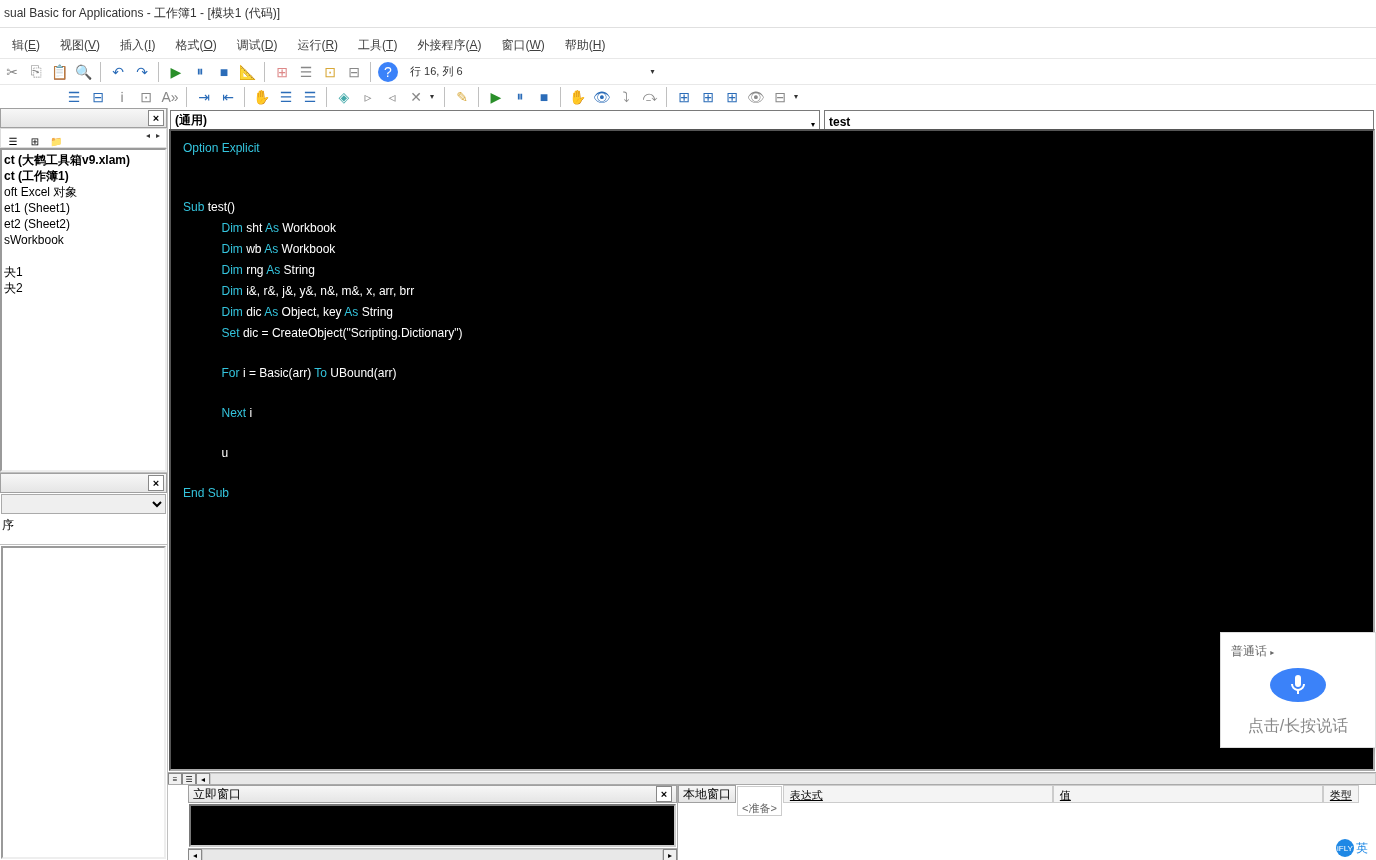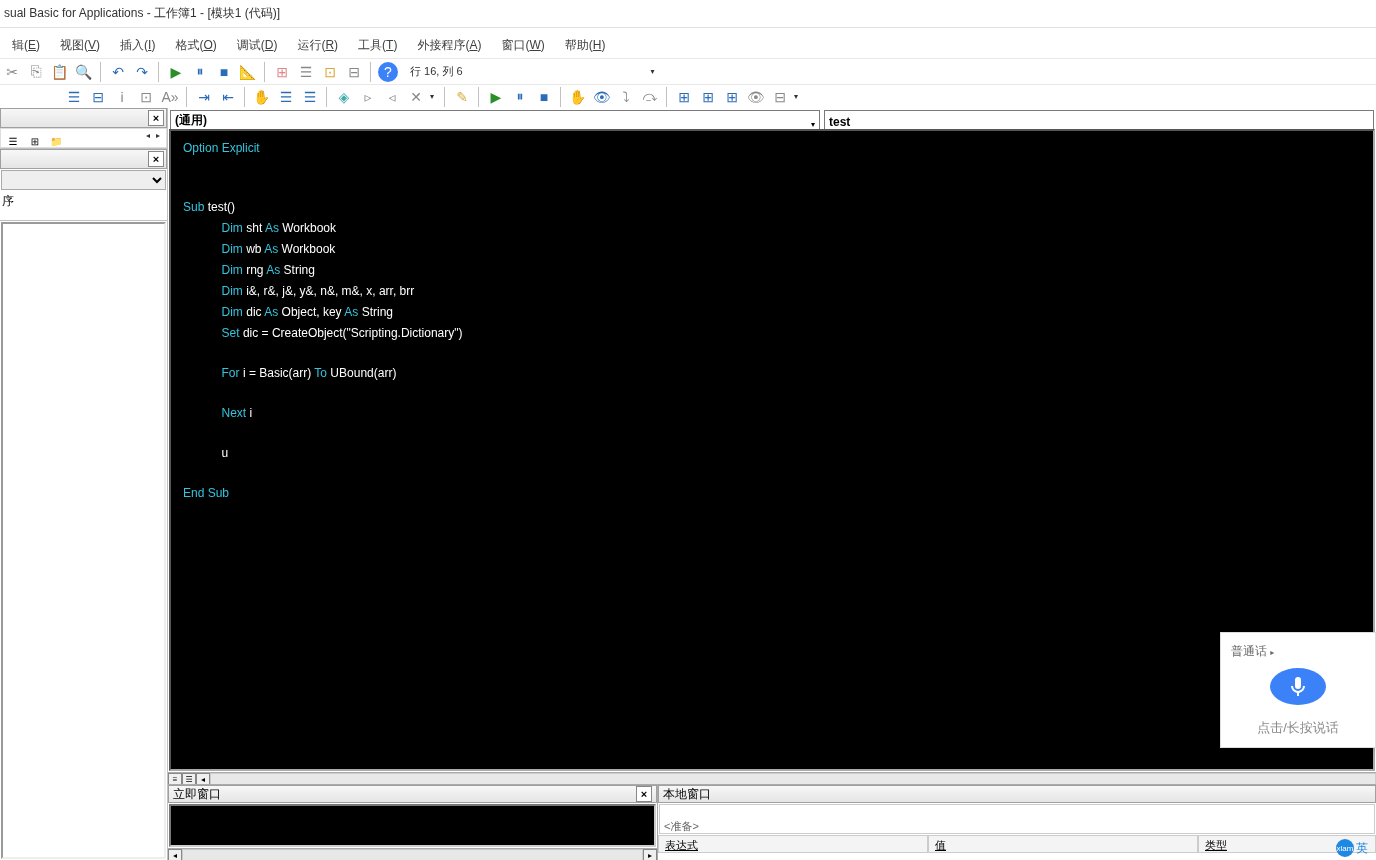--- a/index.html
+++ b/index.html
@@ -42,33 +42,33 @@
     .dropdown-left { width: 650px; }
     .dropdown-right { flex: 1; }
 
     .code-container { flex: 1; background: #000; color: #fff; font-family: Consolas, monospace; font-size: 16px; line-height: 19px; padding: 6px 12px; overflow:hidden; position:relative; white-space: pre; border:2px inset #aaa; margin:1px; }
     .kw { color: #34C4DD; }
     .split-btns { height:12px; display:flex; background:#f0f0f0; border-top:1px solid #aaa; }
     .split-btn { width:14px; height:12px; border:1px solid #888; font-size:8px; display:flex; align-items:center; justify-content:center; }
     .scrollbar-h { flex:1; height:12px; background:#e8e8e8; border:1px solid #ccc; }
 
     .bottom-row { display:flex; height: 76px; border-top:1px solid #aaa; }
-    .immediate-pane { width: 490px; display:flex; flex-direction:column; border-right:1px solid #aaa; }
-    .locals-pane { flex:1; display:flex; flex-direction:column; }
+    .immediate-pane { width: 490px; display:flex; flex-direction:column; border-right:1px solid #aaa;margin-left:20px; }
+    .locals-pane { flex:1; display:flex; flex-direction:row; }
     .panetitle { height:18px; background: linear-gradient(#f7f7f7,#e5e5e5); font-size:12px; padding:2px 4px; border:1px solid #a0a0a0; display:flex; justify-content:space-between; align-items:center; }
     .immediate-body { flex:1; background:#000; border:2px inset #ccc; margin:1px; }
     .locals-ready { height:16px; border:1px solid #ccc; padding:14px 4px; font-size:11px; color:#666; margin:1px; }
     .locals-headers { display:flex; height:18px;text-decoration:underline; }
     .locals-headers div { border:1px solid #ccc; background:#f4f4f4; padding:2px 6px; font-size:11px; }
 
     .ime-float { position:absolute; right:0; top:632px; width:156px; height:116px; background:#fff; border:1px solid #ddd; box-shadow:0 2px 8px rgba(0,0,0,.15); display:flex; flex-direction:column; align-items:center; padding:10px; }
     .ime-title { align-self:flex-start; font-size:12px; color:#666; }
     .ime-mic { width:56px; height:56px; border-radius:50%; background:#3b82f9; margin-top:8px; display:flex; align-items:center; justify-content:center; }
     .ime-mic svg { width:24px; height:24px; }
-    .ime-hint { font-size:13px; color:#888; margin-top:14px;text-align:right; }
+    .ime-hint { font-size:16px; color:#888; margin-top:14px;text-align:right; }
 
     .tray { position:absolute; right:0; bottom:0; width:40px; height:24px; display:flex; align-items:center; gap:2px; }
     .tray-ico { width:18px; height:18px; border-radius:50%; background:#1e88e5; color:#fff; font-size:8px; display:flex; align-items:center; justify-content:center; }
     .tray-txt { color:#1e88e5; font-size:12px; }
   </style>
 </head>
 <body>
 
 <div class="titlebar">
   <span>sual Basic for Applications - 工作簿1 - [模块1 (代码)]</span>
@@ -157,20 +157,31 @@
       <span class="close-x">×</span>
     </div>
     <div class="proj-tbar">
       <span class="ticon" style="font-size:10px">☰</span>
       <span class="ticon" style="font-size:10px">⊞</span>
       <span class="ticon" style="font-size:10px">📁</span>
       <div style="flex:1"></div>
       <span class="dd-arrow">◂</span>
       <span class="dd-arrow">▸</span>
     </div>
+    <div class="proj-tree">
+      <div class="bold">ct (大鹤工具箱v9.xlam)</div>
+      <div class="bold">ct (工作簿1)</div>
+      <div>oft Excel 对象</div>
+      <div>et1 (Sheet1)</div>
+      <div>et2 (Sheet2)</div>
+      <div>sWorkbook</div>
+      <div style="height:16px"></div>
+      <div>夬1</div>
+      <div>夬2</div>
+    </div>
     <div class="prop-pane">
       <div class="pane-header">
         <span class="close-x">×</span>
       </div>
       <select class="prop-select"></select>
       <div class="proc-title">序</div>
     </div>
     <div class="proc-pane">
       <div style="flex:1; border:2px inset #eee; margin:1px;"></div>
     </div>
@@ -245,15 +256,15 @@
   <div class="ime-title"><span>普通话</span> <span style="font-size:8px">▸</span></div>
   <div class="ime-mic">
     <svg viewBox="0 0 24 24" fill="white">
         <path d="M12 14a3 3 0 003-3V5a3 3 0 00-6 0v6a3 3 0 003 3zm5-3a5 5 0 01-10 0H5a7 7 0 006 6.92V21h2v-3.08A7 7 0 0019 11h-2z"></path>
       </svg>
   </div>
   <div class="ime-hint">点击/长按说话</div>
 </div>
 
 <div class="tray">
-  <div class="tray-ico">xlam</div>
+  <div class="tray-ico">iFLY</div>
   <div class="tray-txt">英</div>
 </div>
 
 </body></html>

